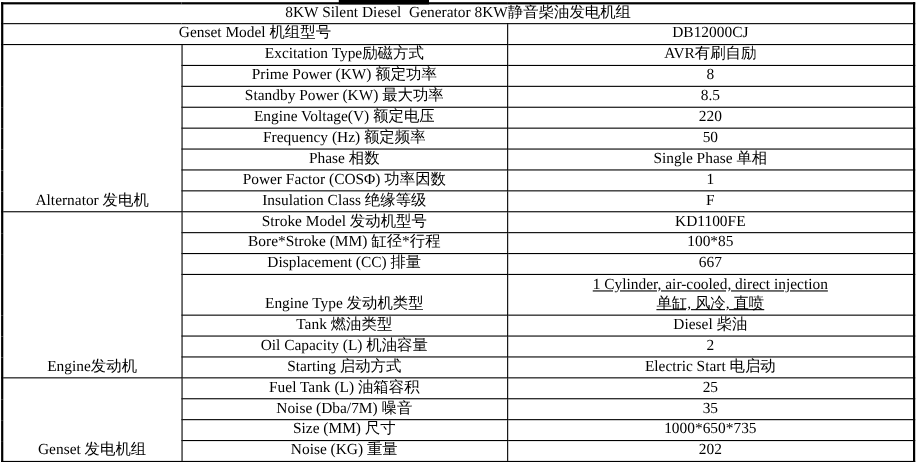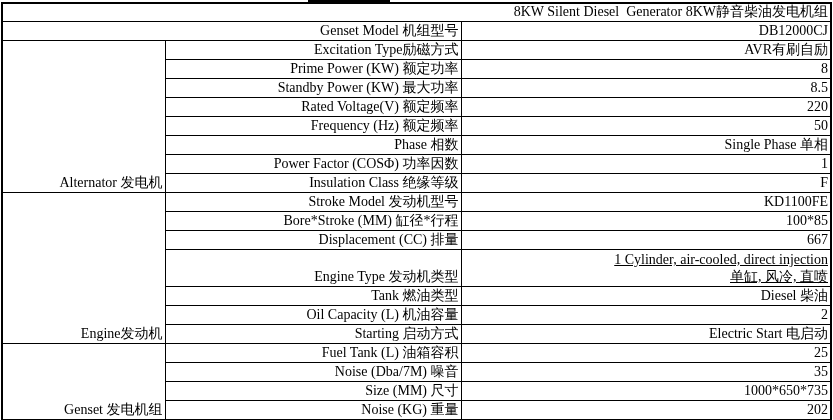--- a/index.html
+++ b/index.html
@@ -31,21 +31,21 @@
     top: 2px;
     width: 829px;
     border-collapse: collapse;
     table-layout: fixed;
     border: 2px solid #000000;
   }
   table.spec td {
     border: 1px solid #000000;
     font-size: 14px;
     line-height: 16px;
-    text-align: right;
+    text-align: center;
     vertical-align: bottom;
     padding: 0 2px 1px 2px;
     overflow: hidden;
   }
   col.c-group { width: 163px; }
   col.c-label { width: 296px; }
   col.c-value { width: 370px; }
   tr.r-title  { height: 16px; }
   tr.r-std    { height: 19px; }
   tr.r-tall   { height: 37px; }
@@ -86,21 +86,21 @@
     </tr>
     <tr class="r-std">
       <td>Prime Power (KW) 额定功率</td>
       <td>8</td>
     </tr>
     <tr class="r-std">
       <td>Standby Power (KW) 最大功率</td>
       <td>8.5</td>
     </tr>
     <tr class="r-std">
-      <td>Rated Voltage(V) 额定频率</td>
+      <td>Engine Voltage(V) 额定电压</td>
       <td>220</td>
     </tr>
     <tr class="r-std">
       <td>Frequency (Hz) 额定频率</td>
       <td>50</td>
     </tr>
     <tr class="r-std">
       <td>Phase 相数</td>
       <td>Single Phase 单相</td>
     </tr>

